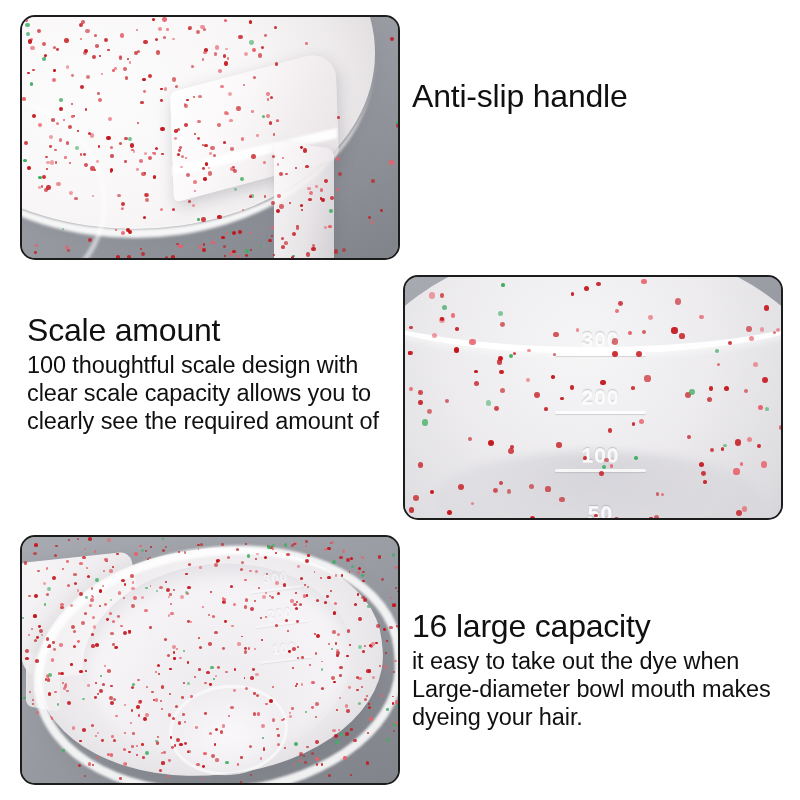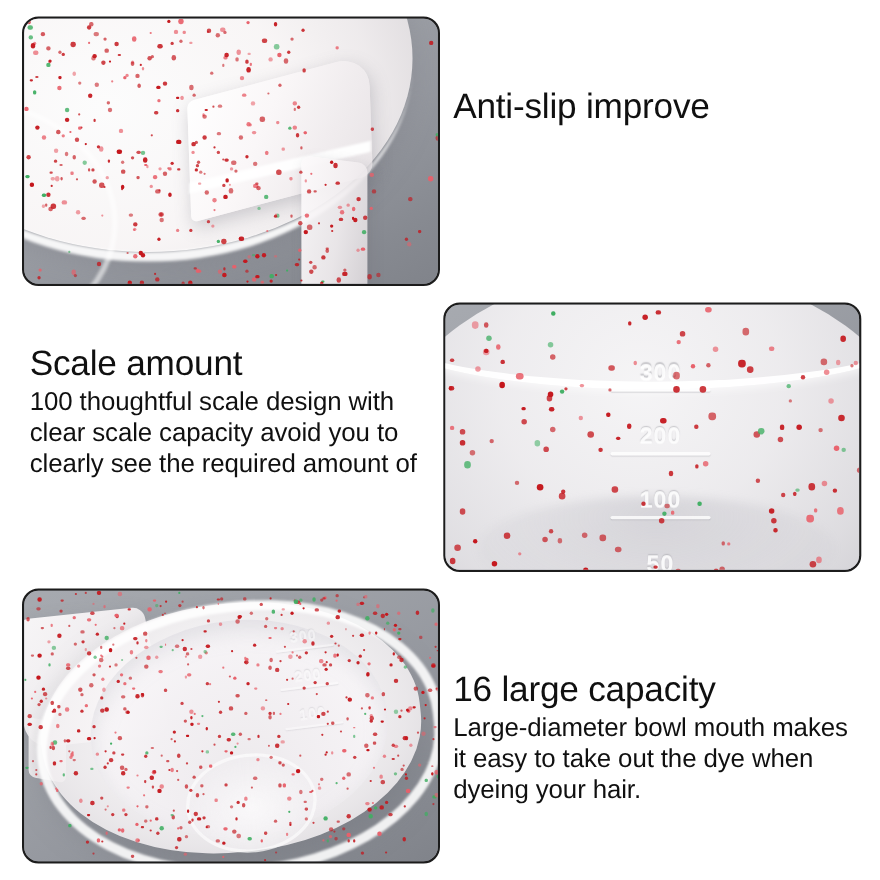--- a/index.html
+++ b/index.html
@@ -697,28 +697,28 @@
           <i style="left:40.62%;top:28.29%;width:3.02px;height:3.02px;background:#c4161c;opacity:0.64"></i>
           <i style="left:60.98%;top:56.84%;width:4.59px;height:4.59px;background:#c4161c;opacity:0.76"></i>
           <i style="left:49.77%;top:56.01%;width:2.82px;height:2.82px;background:#e8606a;opacity:0.64"></i>
           <i style="left:60.38%;top:1.36%;width:3.39px;height:3.39px;background:#c4161c;opacity:0.95"></i>
           <i style="left:32.25%;top:82.38%;width:3.19px;height:3.19px;background:#c4161c;opacity:0.95"></i>
         </div>
     </div>
   </div>
 
   <div class="textblock" id="text-handle">
-    <div class="tb-title">Anti-slip improve</div>
+    <div class="tb-title">Anti-slip handle</div>
   </div>
 
   <div class="textblock" id="text-scale">
     <div class="tb-title">Scale amount</div>
     <div class="tb-body">
       <span class="ln">100 thoughtful scale design with</span>
-      <span class="ln">clear scale capacity avoid you to</span>
+      <span class="ln">clear scale capacity allows you to</span>
       <span class="ln">clearly see the required amount of</span>
     </div>
   </div>
 
   <div class="photo" id="photo-scale" style="left:403px; top:275px; width:380px; height:245px;">
     <div class="photo-inner">
       <div class="backdrop"></div>
       <div class="bowl-face"></div>
       <div class="top-rim"></div>
       <div class="shadow-sweep"></div>
@@ -1478,19 +1478,19 @@
           <i style="left:97.69%;top:36.04%;width:3.67px;height:3.67px;background:#c4161c;opacity:0.68"></i>
           <i style="left:58.91%;top:27.77%;width:3.70px;height:3.70px;background:#c4161c;opacity:0.66"></i>
           <i style="left:75.63%;top:84.84%;width:2.42px;height:2.42px;background:#c4161c;opacity:0.66"></i>
         </div>
     </div>
   </div>
 
   <div class="textblock" id="text-capacity">
     <div class="tb-title">16 large capacity</div>
     <div class="tb-body">
+      <span class="ln">it easy to take out the dye when</span>
       <span class="ln">Large-diameter bowl mouth makes</span>
-      <span class="ln">it easy to take out the dye when</span>
       <span class="ln">dyeing your hair.</span>
     </div>
   </div>
 
 </div>
 
 </body></html>

